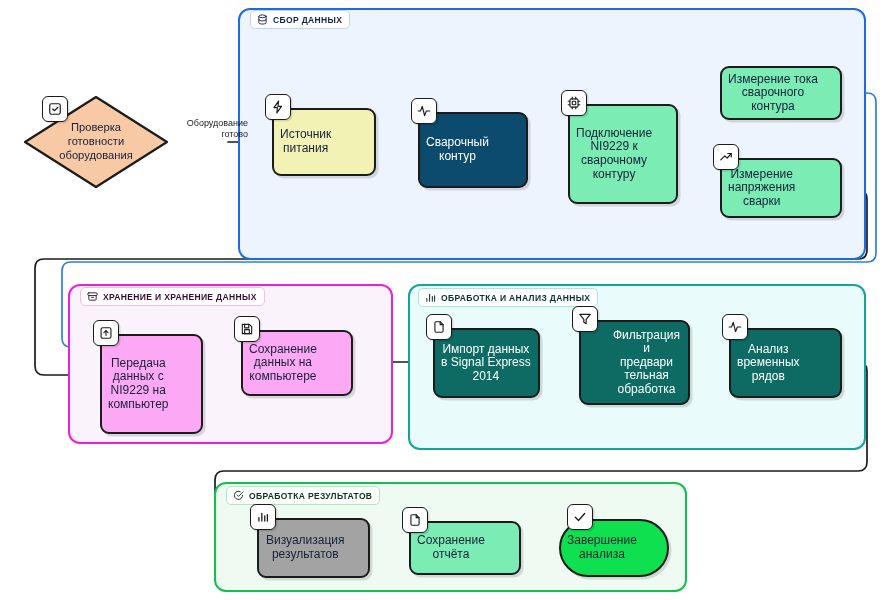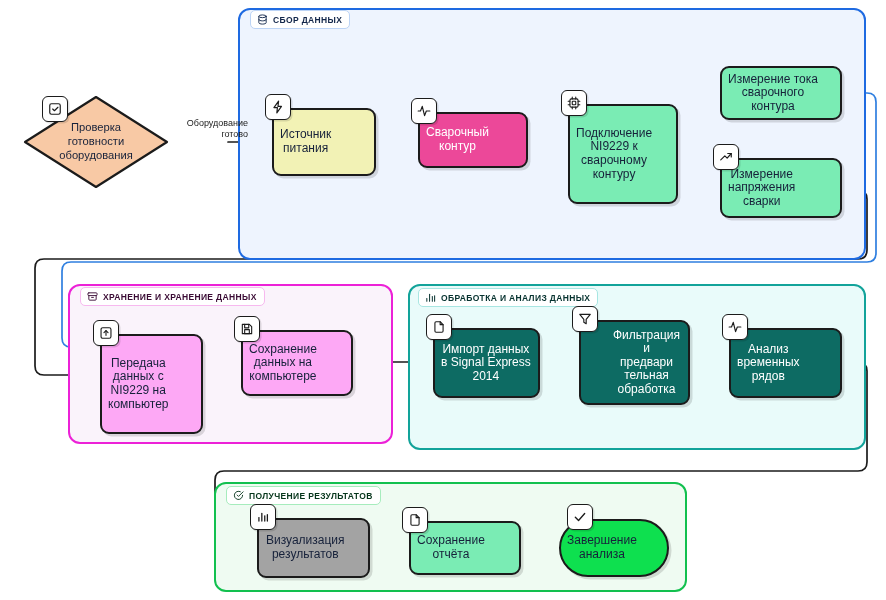--- a/index.html
+++ b/index.html
@@ -129,21 +129,21 @@
   </div>
 
   <div class="group" style="left:214px;top:482px;width:473px;height:110px;border:2px solid #12c04f;background:#effbf2;"></div>
   <div class="group-label" style="left:226px;top:486px;border:1px solid #a6ecbd;color:#05351a;">
     <span class="glyph">
       <svg viewBox="0 0 24 24" fill="none" stroke="#05351a" stroke-width="2" stroke-linecap="round" stroke-linejoin="round">
         <path d="M21 11.5A9 9 0 1 1 16 3.6"></path>
           <path d="M9 11l3 3L22 4"></path>
       </svg>
     </span>
-    <span>ПОЛУЧЕНИЕ РЕЗУЛЬТАТОВ</span>
+    <span>ОБРАБОТКА РЕЗУЛЬТАТОВ</span>
   </div>
 
   <div class="diamond-wrap" style="left:20px;top:92px;width:152px;height:100px;">
     <svg class="diamond-shape" viewBox="0 0 152 100" preserveAspectRatio="none">
       <path d="M76,5 L147,50 L76,95 L5,50 Z" fill="#f8c9a5" stroke="#1b1b1b" stroke-width="2.2" stroke-linejoin="round"></path>
     </svg>
     <div class="diamond-text">
         <span>Проверка<br>готовности<br>оборудования</span>
       </div>
     <div class="badge">
@@ -160,21 +160,21 @@
 
   <div class="node" style="left:272px;top:108px;width:104px;height:68px;background:#f2f2b5;">
     <span>Источник<br>питания</span>
     <div class="badge">
       <svg viewBox="0 0 24 24" fill="none" stroke="#1b1b1b" stroke-width="2" stroke-linecap="round" stroke-linejoin="round">
         <path d="M13 2 L5 13h6l-1 9 8-11h-6z"></path>
       </svg>
     </div>
   </div>
 
-  <div class="node dark" style="left:418px;top:112px;width:110px;height:56px;background:#ec4899;">
+  <div class="node dark" style="left:418px;top:112px;width:110px;height:76px;background:#0c4a6e;">
     <span>Сварочный<br>контур</span>
     <div class="badge">
       <svg viewBox="0 0 24 24" fill="none" stroke="#1b1b1b" stroke-width="2" stroke-linecap="round" stroke-linejoin="round">
         <path d="M2 12h4l3-8 4 16 3-8h6"></path>
       </svg>
     </div>
   </div>
 
   <div class="node" style="left:568px;top:104px;width:110px;height:100px;background:#7aecb4;">
     <span>Подключение<br>NI9229 к<br>сварочному<br>контуру</span>

